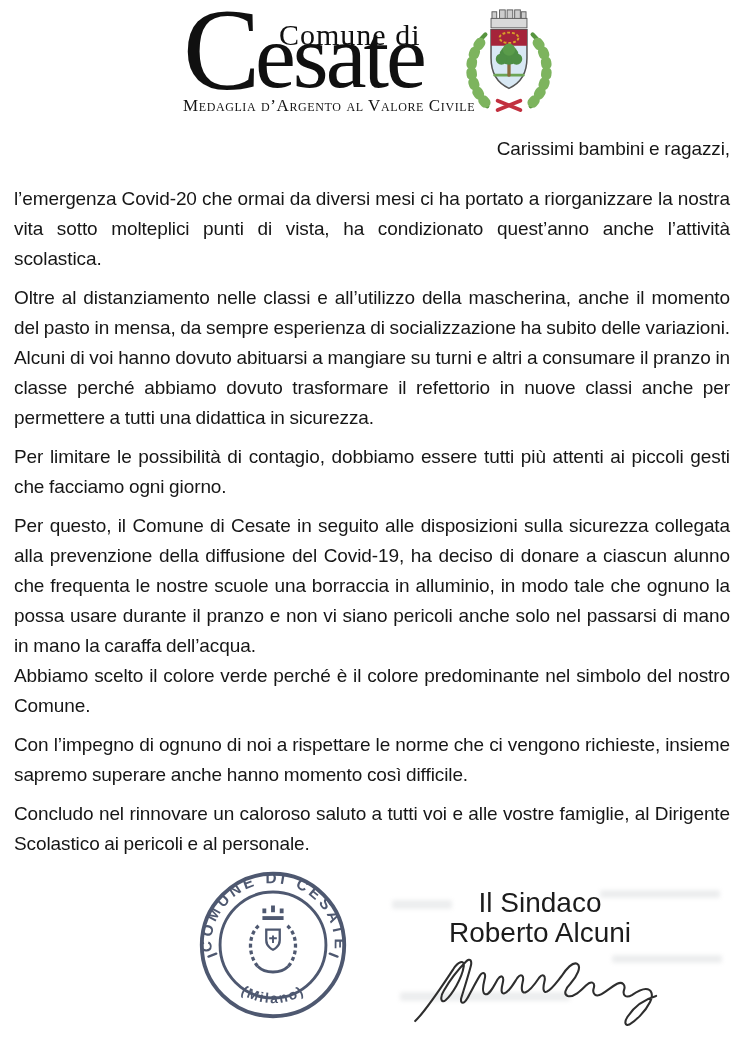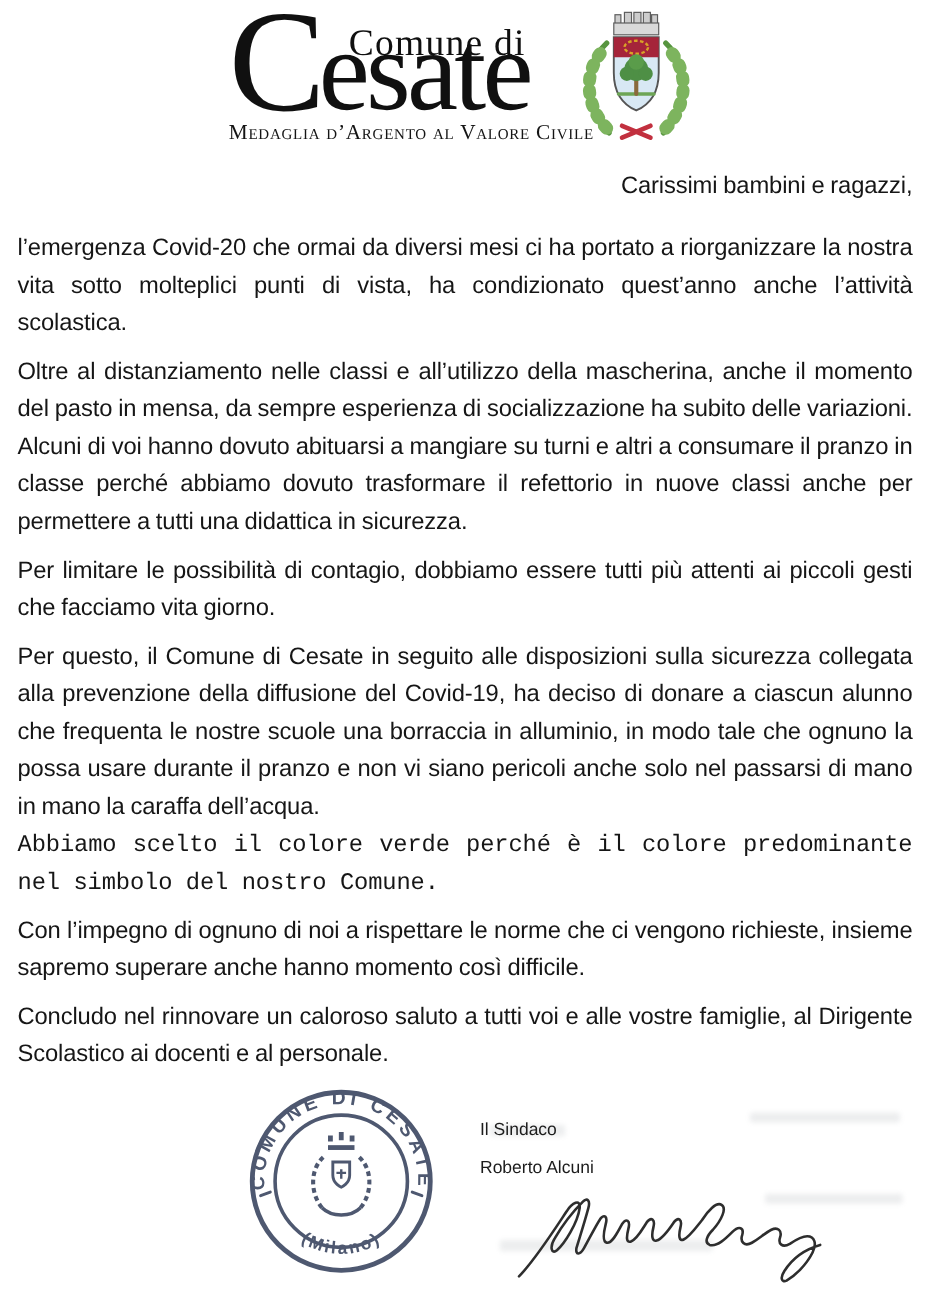--- a/index.html
+++ b/index.html
@@ -55,34 +55,35 @@
   .letter{
     padding:18px 14px 0 14px;
     font-size:19px;
     line-height:30px;
     letter-spacing:-.1px;
     word-spacing:-.5px;
     text-align:justify;
   }
   .salutation{margin:0 0 20px 0;text-align:right;}
   .paras p{margin:0 0 9px 0;}
-  .paras p:nth-of-type(5){margin-top:-9px;font-family:Liberation Mono, monospace;} 
+  .paras p:nth-of-type(5){margin-top:-9px;} 
   
   .sign-row{
     position:relative;
     display:flex;
     align-items:flex-start;
     margin-top:2px;
   }
   .stamp{margin-left:196px;flex:0 0 auto;opacity:.92;}
   .sig-block{
     margin-left:34px;
     width:312px;
     padding-top:20px;
-    font-size:14px;
+    text-align:center;
+    font-size:28px;
     line-height:30px;
     color:#1c1c1c;
   }
   .autograph{display:block;margin:2px auto 0 auto;}
   
   .bleed{position:absolute;background:#9aa0a6;opacity:.18;filter:blur(2px);border-radius:2px;}
   .b1{left:600px;top:890px;width:120px;height:8px;}
   .b2{left:392px;top:900px;width:60px;height:9px;}
   .b3{left:400px;top:992px;width:170px;height:9px;}
   .b4{left:612px;top:955px;width:110px;height:8px;}
@@ -146,25 +147,25 @@
       </g>
     </svg>
   </header>
 
   <main class="letter">
     <p class="salutation">Carissimi bambini e ragazzi,</p>
     <div class="paras">
 
     <p class="para">l’emergenza Covid-20 che ormai da diversi mesi ci ha portato a riorganizzare la nostra vita sotto molteplici punti di vista, ha condizionato quest’anno anche l’attività scolastica.</p>
         <p class="para">Oltre al distanziamento nelle classi e all’utilizzo della mascherina, anche il momento del pasto in mensa, da sempre esperienza di socializzazione ha subito delle variazioni. Alcuni di voi hanno dovuto abituarsi a mangiare su turni e altri a consumare il pranzo in classe perché abbiamo dovuto trasformare il refettorio in nuove classi anche per permettere a tutti una didattica in sicurezza.</p>
-        <p class="para">Per limitare le possibilità di contagio, dobbiamo essere tutti più attenti ai piccoli gesti che facciamo vita giorno.</p>
+        <p class="para">Per limitare le possibilità di contagio, dobbiamo essere tutti più attenti ai piccoli gesti che facciamo ogni giorno.</p>
         <p class="para">Per questo, il Comune di Cesate  in seguito alle disposizioni sulla sicurezza collegata alla prevenzione della diffusione del Covid-19, ha deciso di donare a ciascun alunno che frequenta le nostre scuole una borraccia in alluminio, in modo tale che ognuno la possa usare durante il pranzo e non vi siano pericoli anche solo nel passarsi di mano in mano la caraffa dell’acqua.</p>
         <p class="para">Abbiamo scelto il colore verde perché è il colore predominante nel simbolo del nostro Comune.</p>
         <p class="para">Con l’impegno di ognuno di noi a rispettare le norme che ci vengono richieste, insieme  sapremo superare anche hanno momento così difficile.</p>
-        <p class="para">Concludo nel rinnovare un caloroso saluto a tutti voi e alle vostre famiglie, al Dirigente Scolastico ai docenti e al personale.</p>
+        <p class="para">Concludo nel rinnovare un caloroso saluto a tutti voi e alle vostre famiglie, al Dirigente Scolastico ai pericoli e al personale.</p>
       </div>
   </main>
 
   <div class="sign-row">
 
     <svg class="stamp" width="154" height="154" viewBox="0 0 160 160" aria-hidden="true">
       <defs>
         <path id="arcTop" d="M23.5,110 A64,64 0 1 1 136.5,110"></path>
         <path id="arcBottom" d="M38,124 A62,62 0 0 0 122,124"></path>
       </defs>

